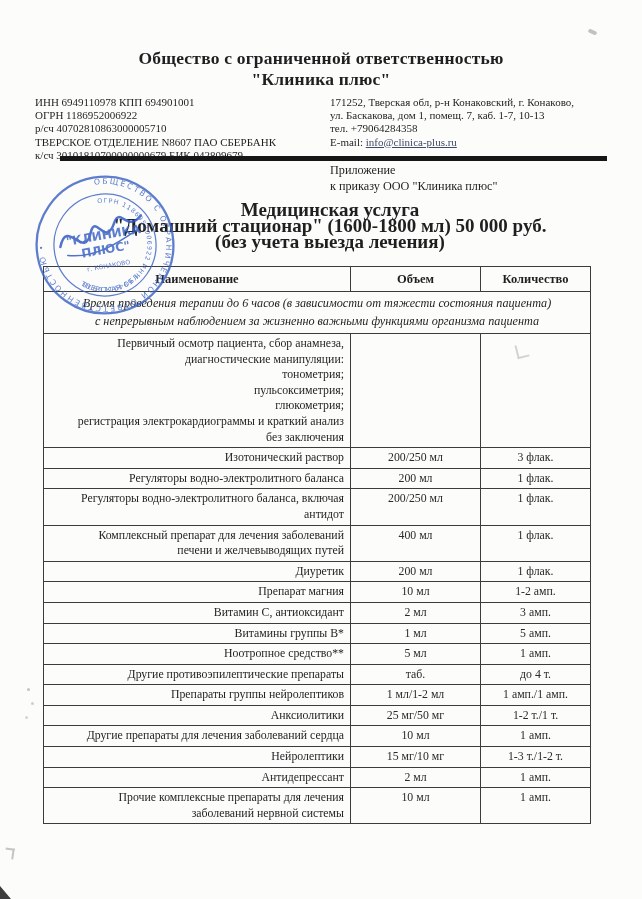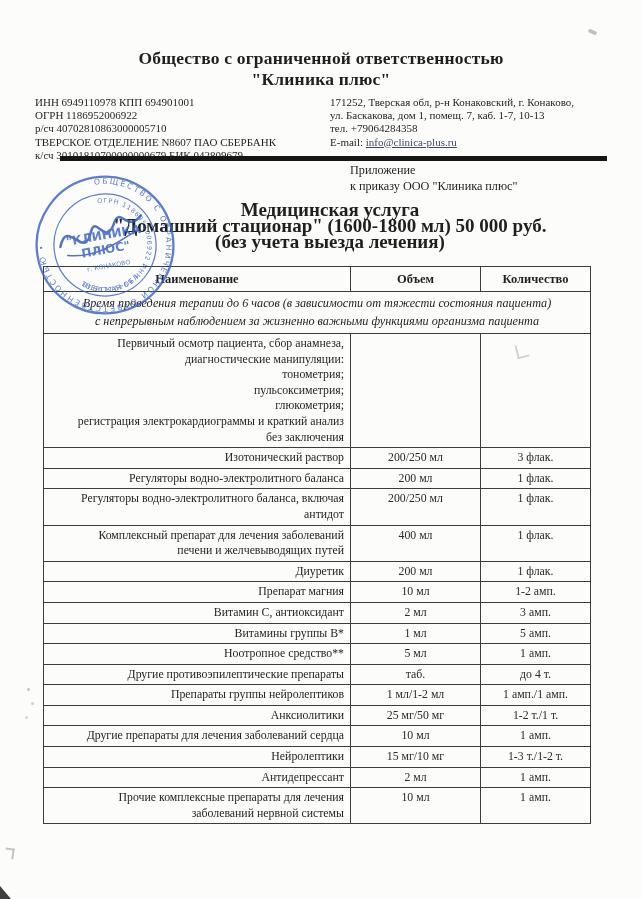--- a/index.html
+++ b/index.html
@@ -9,21 +9,21 @@
     font-family:"Liberation Serif","DejaVu Serif",serif;color:#1f1f1f;padding-left:6px;
   }
   
   .org-titles{position:absolute;top:48px;left:0;width:642px;text-align:center;}
   .org-line{font-size:17.5px;font-weight:bold;line-height:21px;letter-spacing:.2px;}
   .contacts-left{position:absolute;left:35px;top:96px;font-size:11px;line-height:13.2px;white-space:nowrap;}
   .contacts-right{position:absolute;left:330px;top:96px;font-size:11px;line-height:13.2px;white-space:nowrap;}
   .email{color:#3f4a66;text-decoration:underline;}
   .heavy-rule{position:absolute;left:60px;top:156px;width:547px;height:4.5px;background:#161616;}
   
-  .appendix{position:absolute;left:350px;top:163px;font-size:12.2px;line-height:15.5px;}
+  .appendix{position:absolute;left:330px;top:163px;font-size:12.2px;line-height:15.5px;}
   
   .service-title{position:absolute;top:202px;left:20px;width:620px;text-align:center;
     font-size:19px;font-weight:bold;line-height:16px;}
   
   .stamp{position:absolute;left:28px;top:168px;width:154px;height:154px;
     transform:rotate(-10deg);opacity:.82;z-index:5;}
   .stamp text,.stamp textPath{font-family:"DejaVu Sans","Liberation Sans",sans-serif;fill:#3c63c4;}
   
   .doc-table{position:absolute;left:43px;top:266px;width:547px;border-collapse:collapse;table-layout:fixed;
     font-size:11.8px;}

